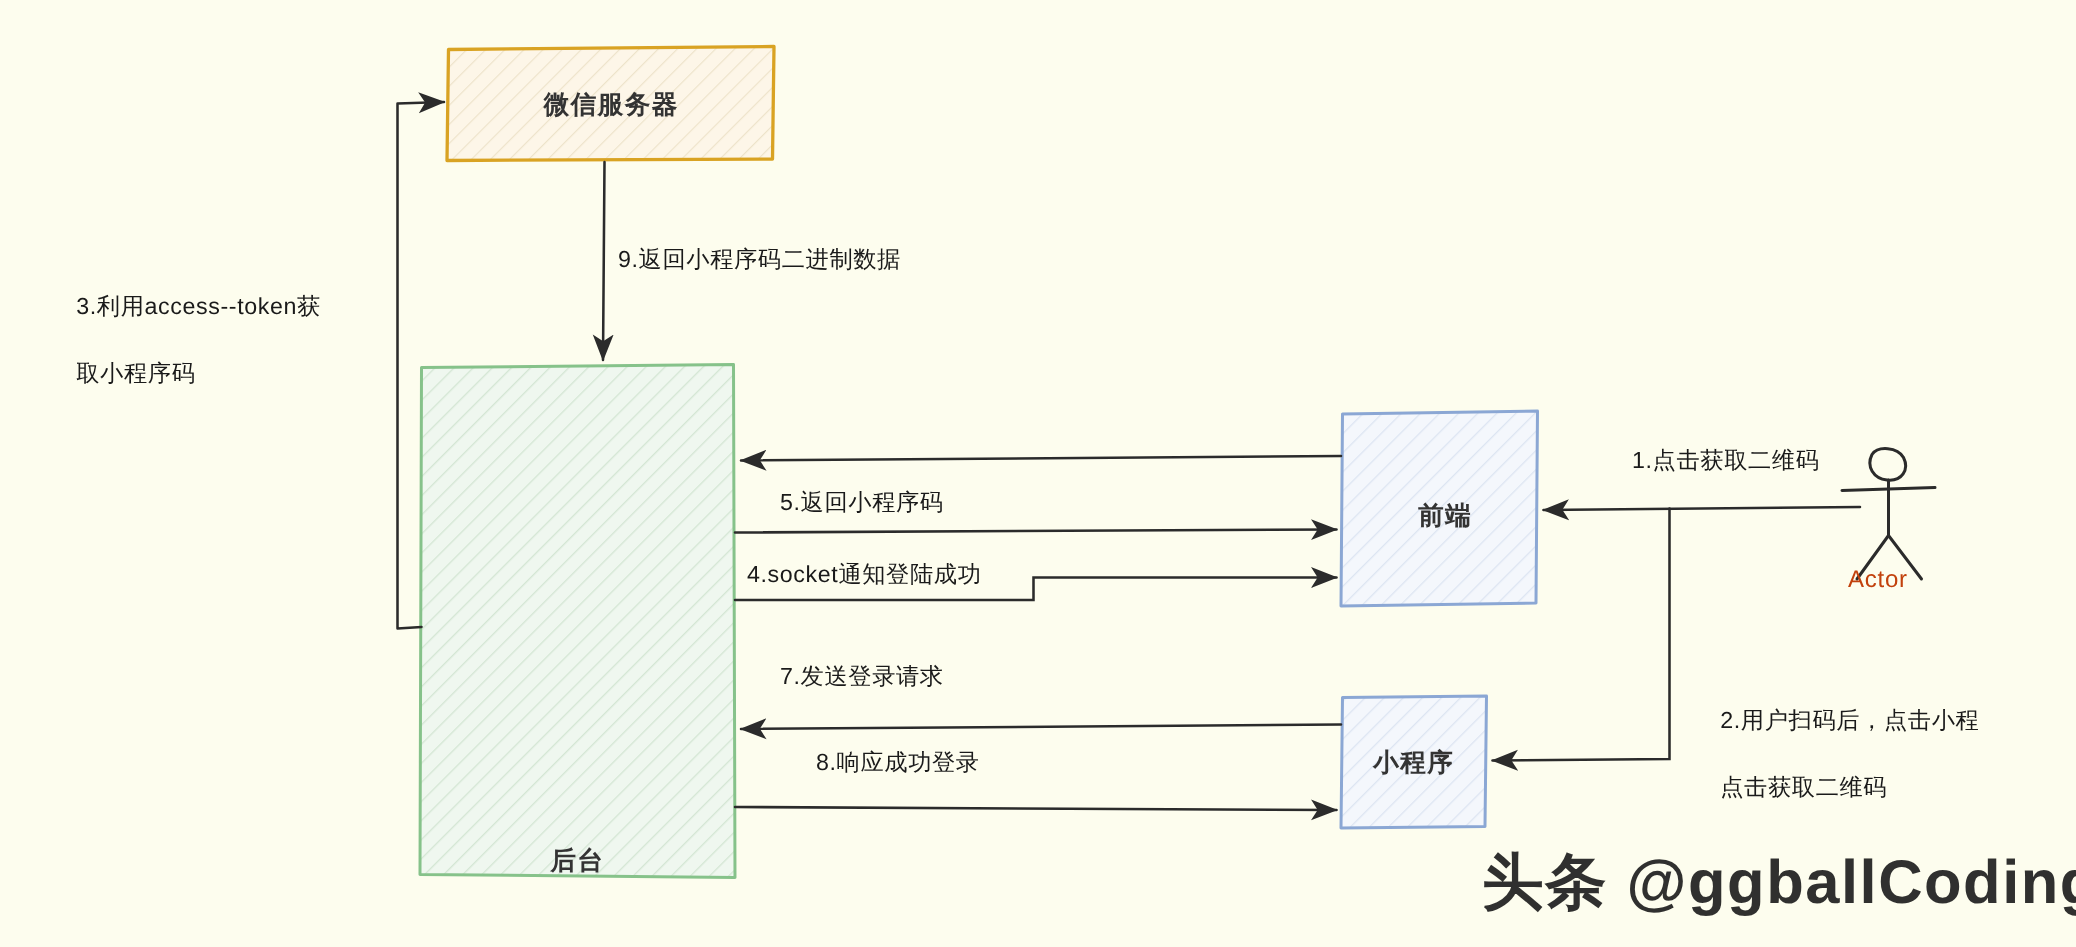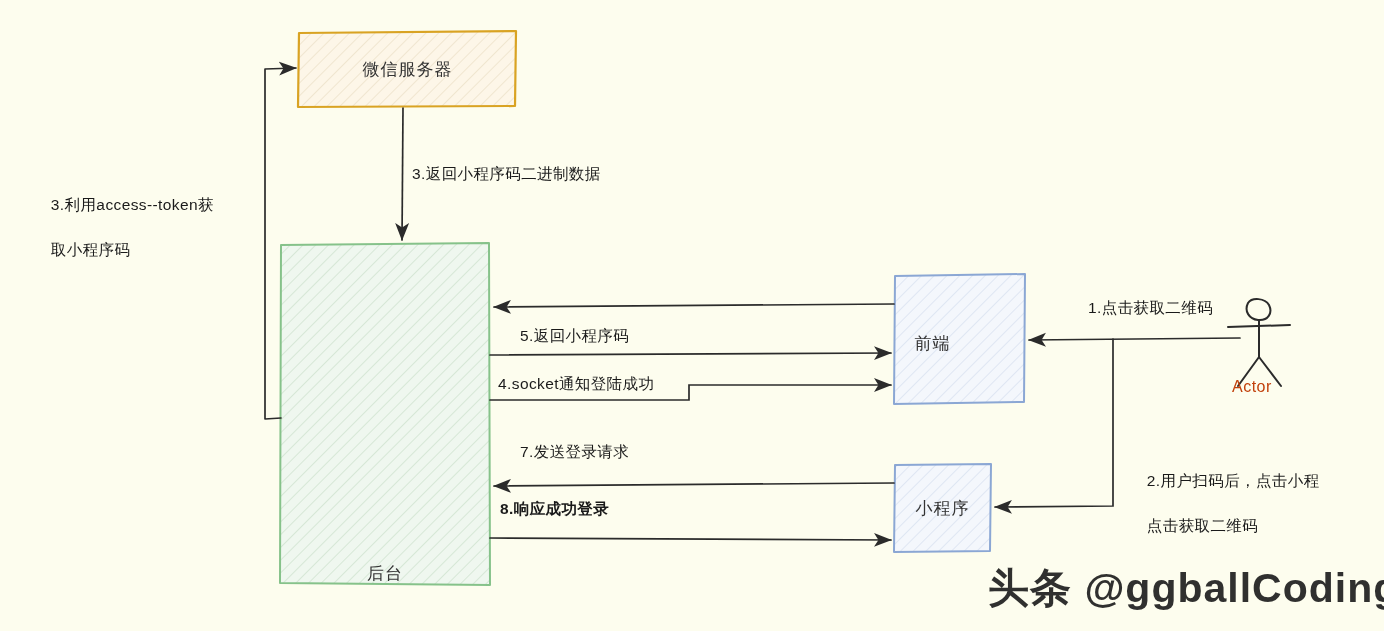--- a/index.html
+++ b/index.html
@@ -56,20 +56,21 @@
     letter-spacing: 1px;
     opacity: 0.92;
     white-space: nowrap;
   }
   .nodebox {
     position: absolute;
     display: flex;
     align-items: center;
     justify-content: center;
     box-sizing: border-box;
+    font-weight: bold;
   }
 </style>
 </head>
 <body>
 
 <div id="canvas">
 
   <svg class="layer" viewBox="0 0 1384 631" xmlns="http://www.w3.org/2000/svg">
     <defs>
       <pattern id="hatchOrange" width="9" height="9" patternTransform="rotate(45)" patternUnits="userSpaceOnUse">
@@ -156,45 +157,45 @@
   </svg>
 
   <div class="nodebox" style="left:299px; top:31px; width:217px; height:76px;">
     <span class="node-label">微信服务器</span>
   </div>
 
   <div class="nodebox" style="left:280px; top:243px; width:210px; height:342px;align-items:flex-end;">
     <span class="node-label">后台</span>
   </div>
 
-  <div class="nodebox" style="left:867px; top:274px; width:131px; height:138px;">
+  <div class="nodebox" style="left:898px; top:274px; width:131px; height:138px;">
     <span class="node-label">前端</span>
   </div>
 
   <div class="nodebox" style="left:894px; top:464px; width:97px; height:88px;">
     <span class="node-label">小程序</span>
   </div>
 
   <div class="actor-caption" style="left:1232px; top:378px;">Actor</div>
 
   <div class="edge-label" style="left:32px; top:172px; width:215px;">
     <span>3.利用access--token获</span><br>
     <span>取小程序码</span>
   </div>
 
-  <div class="edge-label left-align" style="left:412px; top:163px;">3.返回小程序码二进制数据</div>
+  <div class="edge-label left-align" style="left:412px; top:163px;">9.返回小程序码二进制数据</div>
 
 
   <div class="edge-label" style="left:520px; top:325px; width:350px;">5.返回小程序码</div>
 
   <div class="edge-label left-align" style="left:498px; top:373px;">4.socket通知登陆成功</div>
 
   <div class="edge-label" style="left:520px; top:441px; width:350px;">7.发送登录请求</div>
 
-  <div class="edge-label" style="left:500px; top:498px; width:350px;font-weight:bold;">8.响应成功登录</div>
+  <div class="edge-label" style="left:544px; top:498px; width:350px;">8.响应成功登录</div>
 
   <div class="edge-label left-align" style="left:1088px; top:297px;">1.点击获取二维码</div>
 
   <div class="edge-label" style="left:1128px; top:448px; width:215px;">
     <span>2.用户扫码后，点击小程</span><br>
     <span>点击获取二维码</span>
   </div>
 
   <div class="watermark" style="left:988px; top:561px;">头条 @ggballCoding</div>
 

